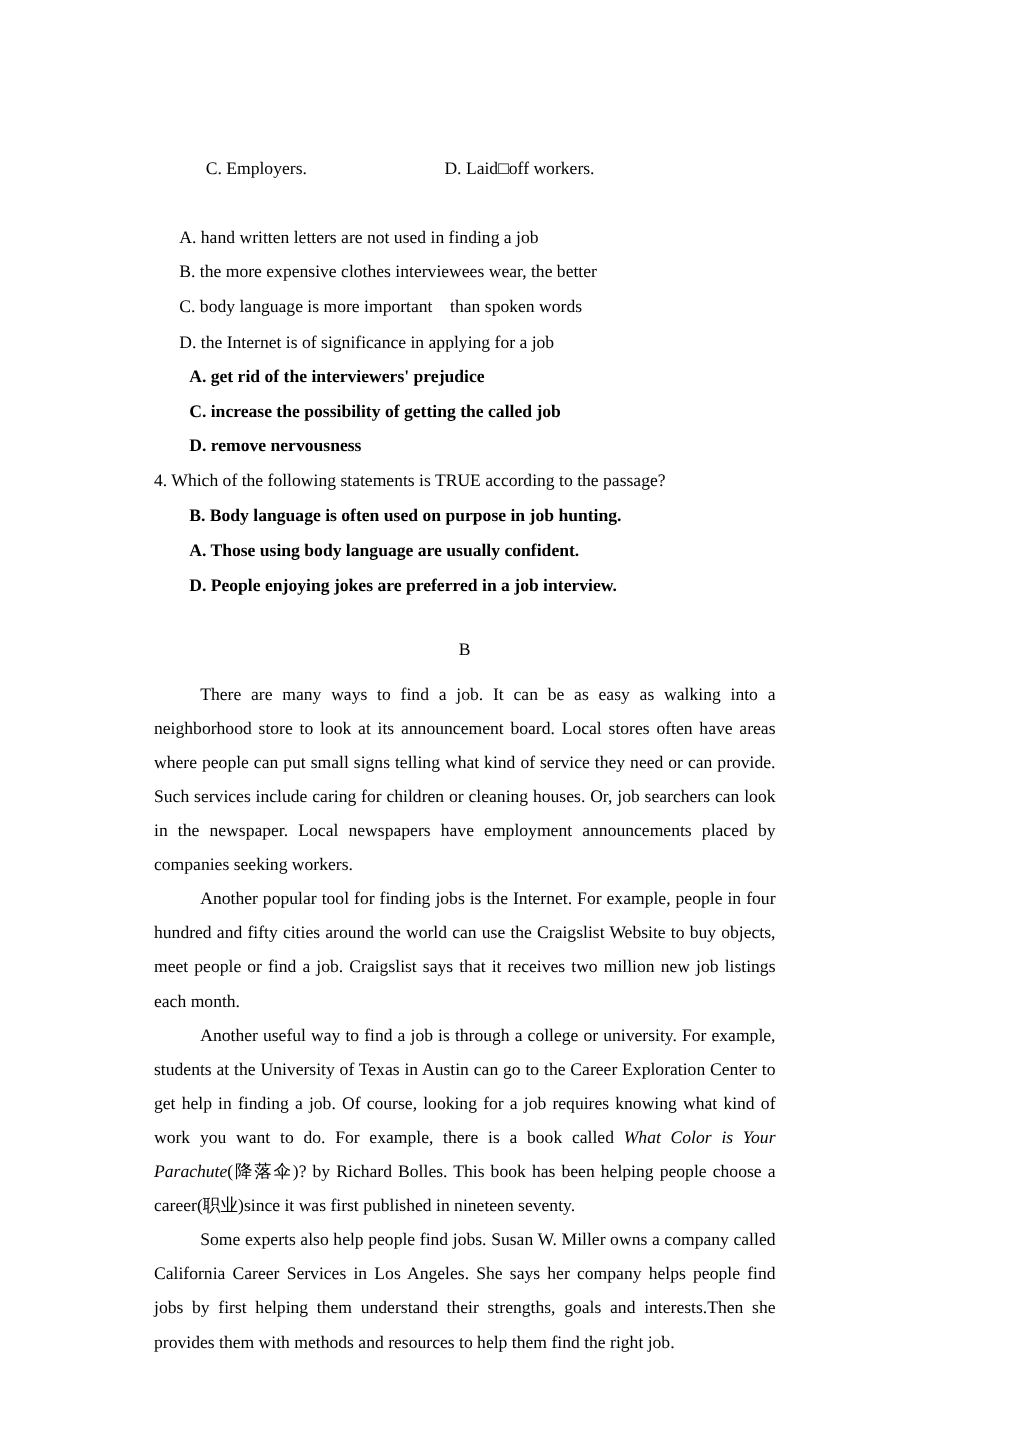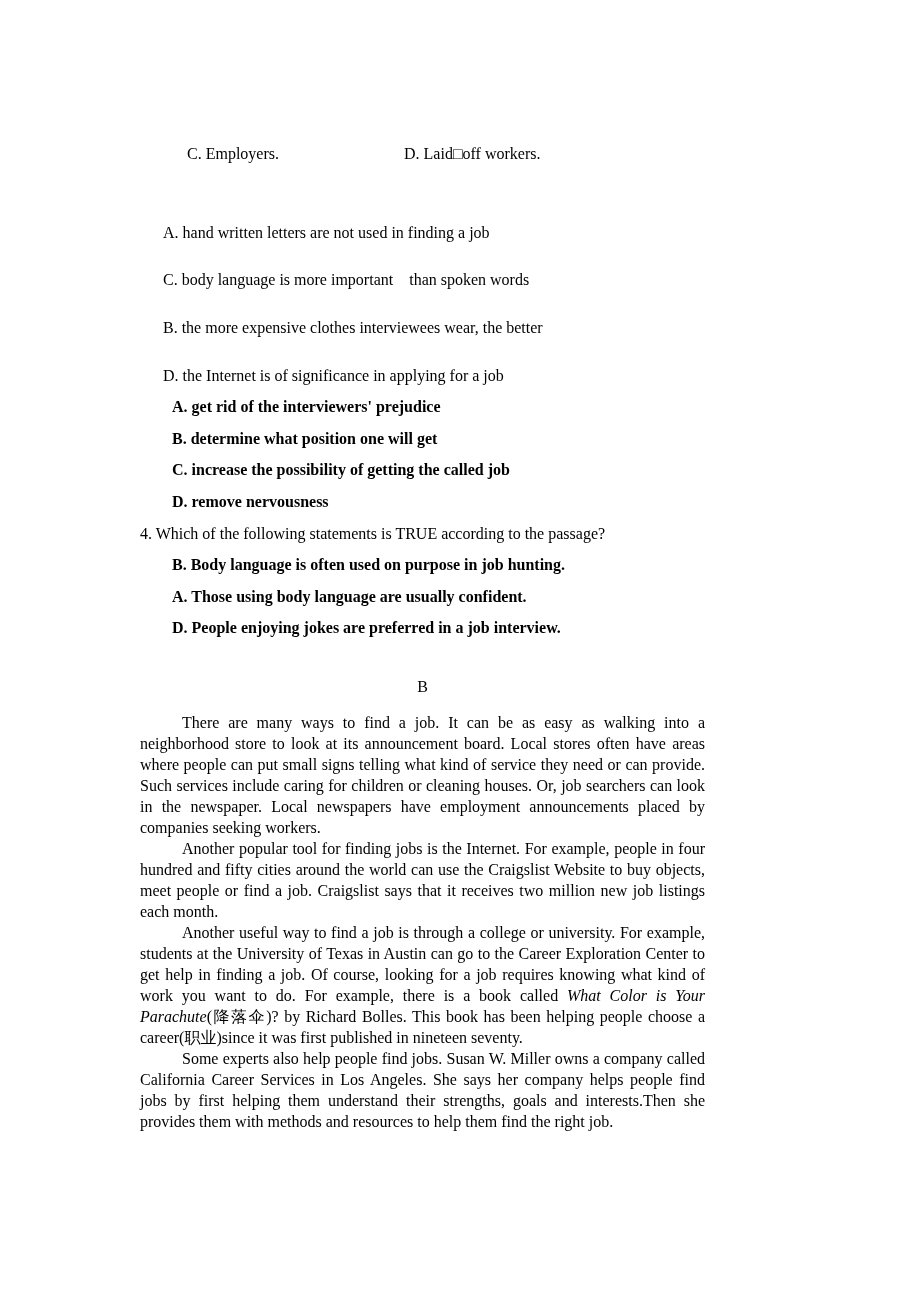--- a/index.html
+++ b/index.html
@@ -30,33 +30,33 @@
   .orphan-row .opt-c {
     display: inline-block;
     min-width: 217px;
   }
   .stem {
     white-space: pre-wrap;
   }
   .option {
     white-space: pre-wrap;
   }
-  .q2 .option { padding-left: 23px; margin-top: 16px; }
+  .q2 .option { padding-left: 23px; }
   .q3 .option, .q4 .option { padding-left: 32px; font-weight: bold; }
 
   
   .section-label {
     text-align: center;
     line-height: 31.6px;
     margin: 27px 0 9px 0;
   }
 
   
   .passage {
-    line-height: 21px;
+    line-height: 31px;
     text-align: justify;
   }
   .para {
     margin: 0;
     text-indent: 42px;
   }
   .book-title {
     margin-top: 36px;
   }
 </style>
@@ -66,28 +66,27 @@
 <div class="page">
 
   <section class="questions">
 
     <div class="orphan-row">
       <span class="opt-c">C. Employers.</span><span class="opt-d">D. Laid□off workers.</span>
     </div>
 
     <div class="question q2">
       <div class="option">A. hand written letters are not used in finding a job</div>
+      <div class="option">B. the more expensive clothes interviewees wear, the better</div>
       <div class="option">C. body language is more important    than spoken words</div>
-      <div class="option">B. the more expensive clothes interviewees wear, the better</div>
       <div class="option">D. the Internet is of significance in applying for a job</div>
     </div>
 
     <div class="question q3">
       <div class="option">A. get rid of the interviewers' prejudice</div>
-      <div class="option">B. determine what position one will get</div>
       <div class="option">C. increase the possibility of getting the called job</div>
       <div class="option">D. remove nervousness</div>
     </div>
 
     <div class="question q4">
       <div class="stem">4. Which of the following statements is TRUE according to the passage?</div>
       <div class="option">B. Body language is often used on purpose in job hunting.</div>
       <div class="option">A. Those using body language are usually confident.</div>
       <div class="option">D. People enjoying jokes are preferred in a job interview.</div>
     </div>

